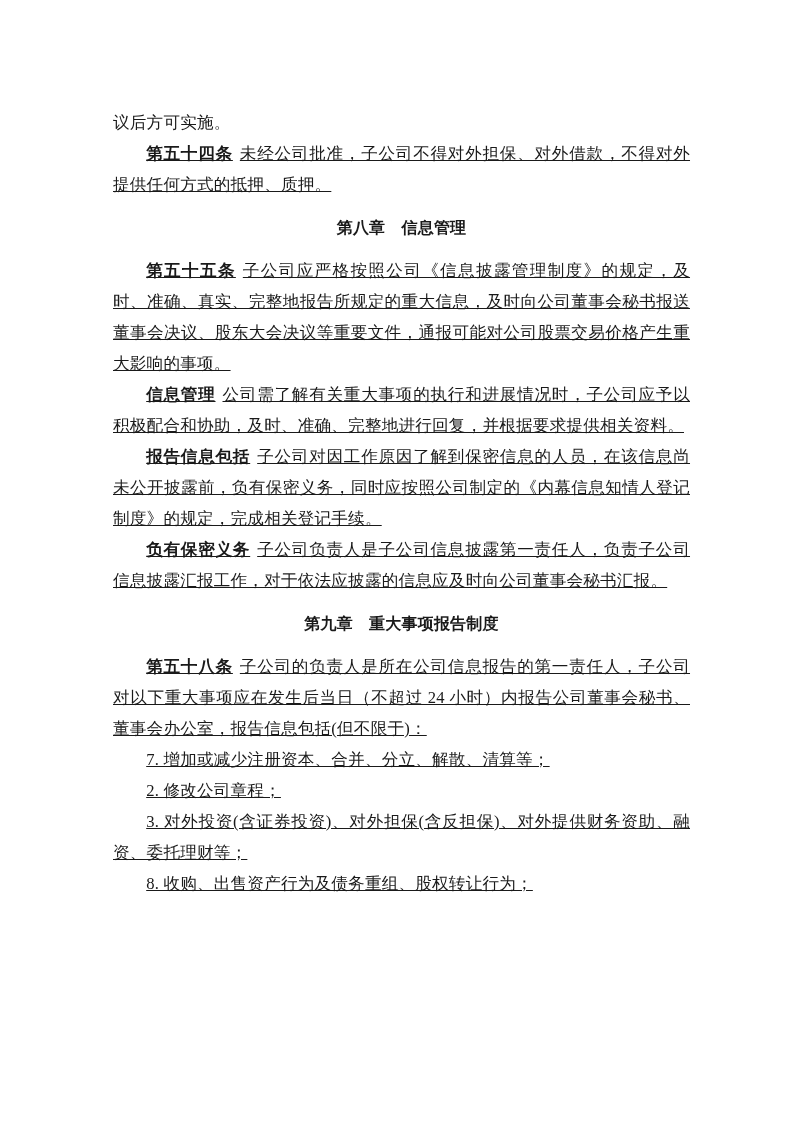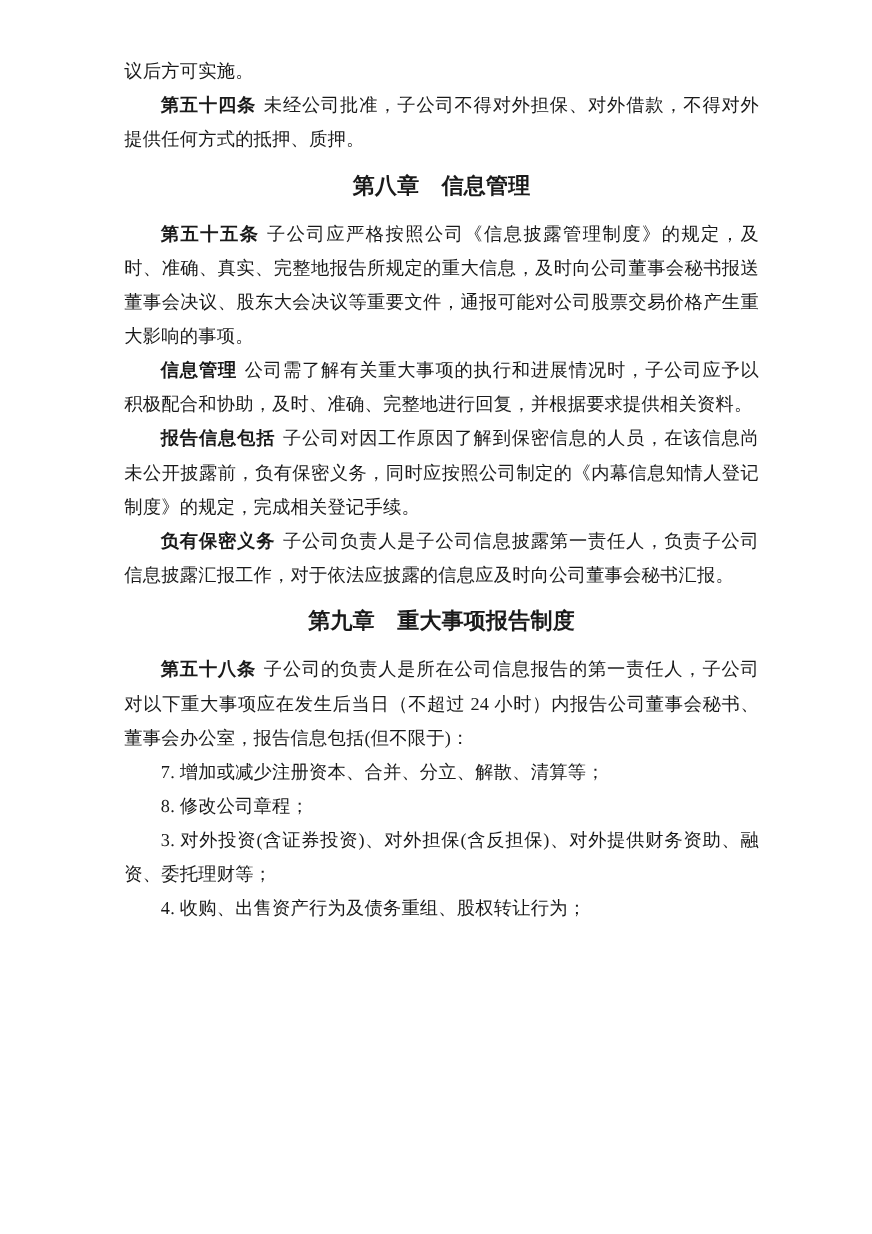--- a/index.html
+++ b/index.html
@@ -7,43 +7,44 @@
     padding: 0;
     background: #ffffff;
   }
   .page {
     position: relative;
     width: 793px;
     height: 1122px;
     margin: 0 auto;
     background: #ffffff;
     box-sizing: border-box;
-    padding: 49px 103px 40px 113px;
+    padding: 107px 103px 40px 113px;
     overflow: hidden;
     font-family: "Liberation Serif", "DejaVu Serif", serif;
     color: #1a1a1a;
   }
   .para {
     margin: 0;
     font-size: 16.6px;
     line-height: 31px;
     text-align: justify;
     text-justify: inter-character;
     letter-spacing: 0.2px;
   }
   .para.indent {
     text-indent: 2em;
+    text-decoration: underline;
   }
   .term {
     font-weight: 700;
     margin-right: 0.42em;
   }
   .chapter-heading {
     margin: 12px 0;
-    font-size: 20px;
+    font-size: 16px;
     font-weight: 700;
     line-height: 31px;
     text-align: center;
     letter-spacing: 0.2px;
   }
 </style>
 </head>
 <body>
 
 <div class="page">
@@ -51,17 +52,17 @@
       <p class="para">议后方可实施。</p>
       <p class="para indent"><strong class="term">第五十四条</strong>未经公司批准，子公司不得对外担保、对外借款，不得对外提供任何方式的抵押、质押。</p>
       <h2 class="chapter-heading">第八章　信息管理</h2>
       <p class="para indent"><strong class="term">第五十五条</strong>子公司应严格按照公司《信息披露管理制度》的规定，及时、准确、真实、完整地报告所规定的重大信息，及时向公司董事会秘书报送董事会决议、股东大会决议等重要文件，通报可能对公司股票交易价格产生重大影响的事项。</p>
       <p class="para indent"><strong class="term">信息管理</strong>公司需了解有关重大事项的执行和进展情况时，子公司应予以积极配合和协助，及时、准确、完整地进行回复，并根据要求提供相关资料。</p>
       <p class="para indent"><strong class="term">报告信息包括</strong>子公司对因工作原因了解到保密信息的人员，在该信息尚未公开披露前，负有保密义务，同时应按照公司制定的《内幕信息知情人登记制度》的规定，完成相关登记手续。</p>
       <p class="para indent"><strong class="term">负有保密义务</strong>子公司负责人是子公司信息披露第一责任人，负责子公司信息披露汇报工作，对于依法应披露的信息应及时向公司董事会秘书汇报。</p>
       <h2 class="chapter-heading">第九章　重大事项报告制度</h2>
       <p class="para indent"><strong class="term">第五十八条</strong>子公司的负责人是所在公司信息报告的第一责任人，子公司对以下重大事项应在发生后当日（不超过 24 小时）内报告公司董事会秘书、董事会办公室，报告信息包括(但不限于)：</p>
       <p class="para indent">7. 增加或减少注册资本、合并、分立、解散、清算等；</p>
-      <p class="para indent">8. 修改公司章程；</p>
+      <p class="para indent">2. 修改公司章程；</p>
       <p class="para indent">3. 对外投资(含证券投资)、对外担保(含反担保)、对外提供财务资助、融资、委托理财等；</p>
-      <p class="para indent">4. 收购、出售资产行为及债务重组、股权转让行为；</p>
+      <p class="para indent">8. 收购、出售资产行为及债务重组、股权转让行为；</p>
     </main>
 </div>
 
 </body></html>

